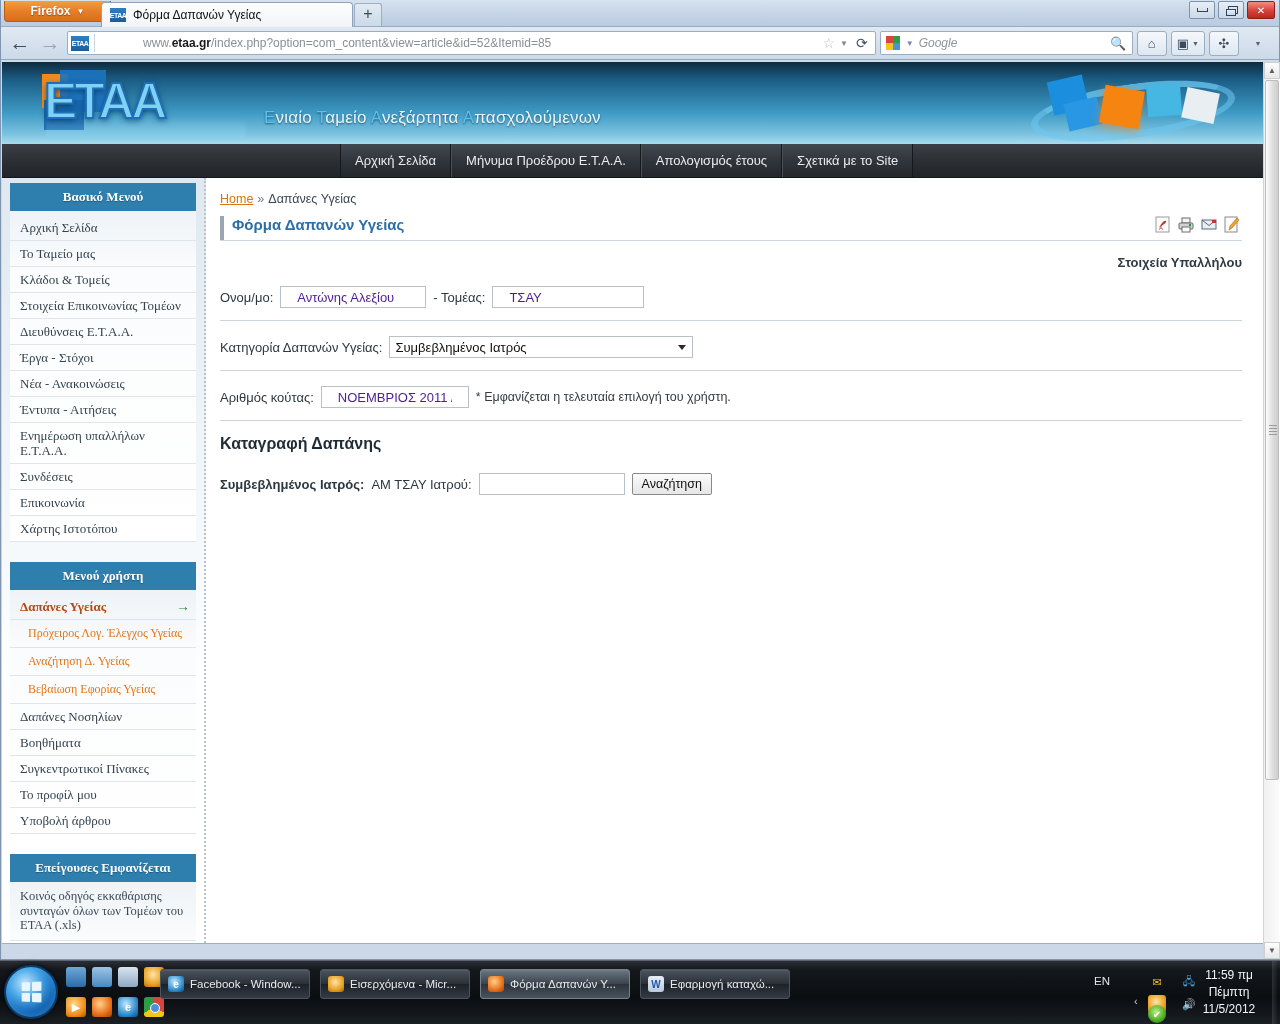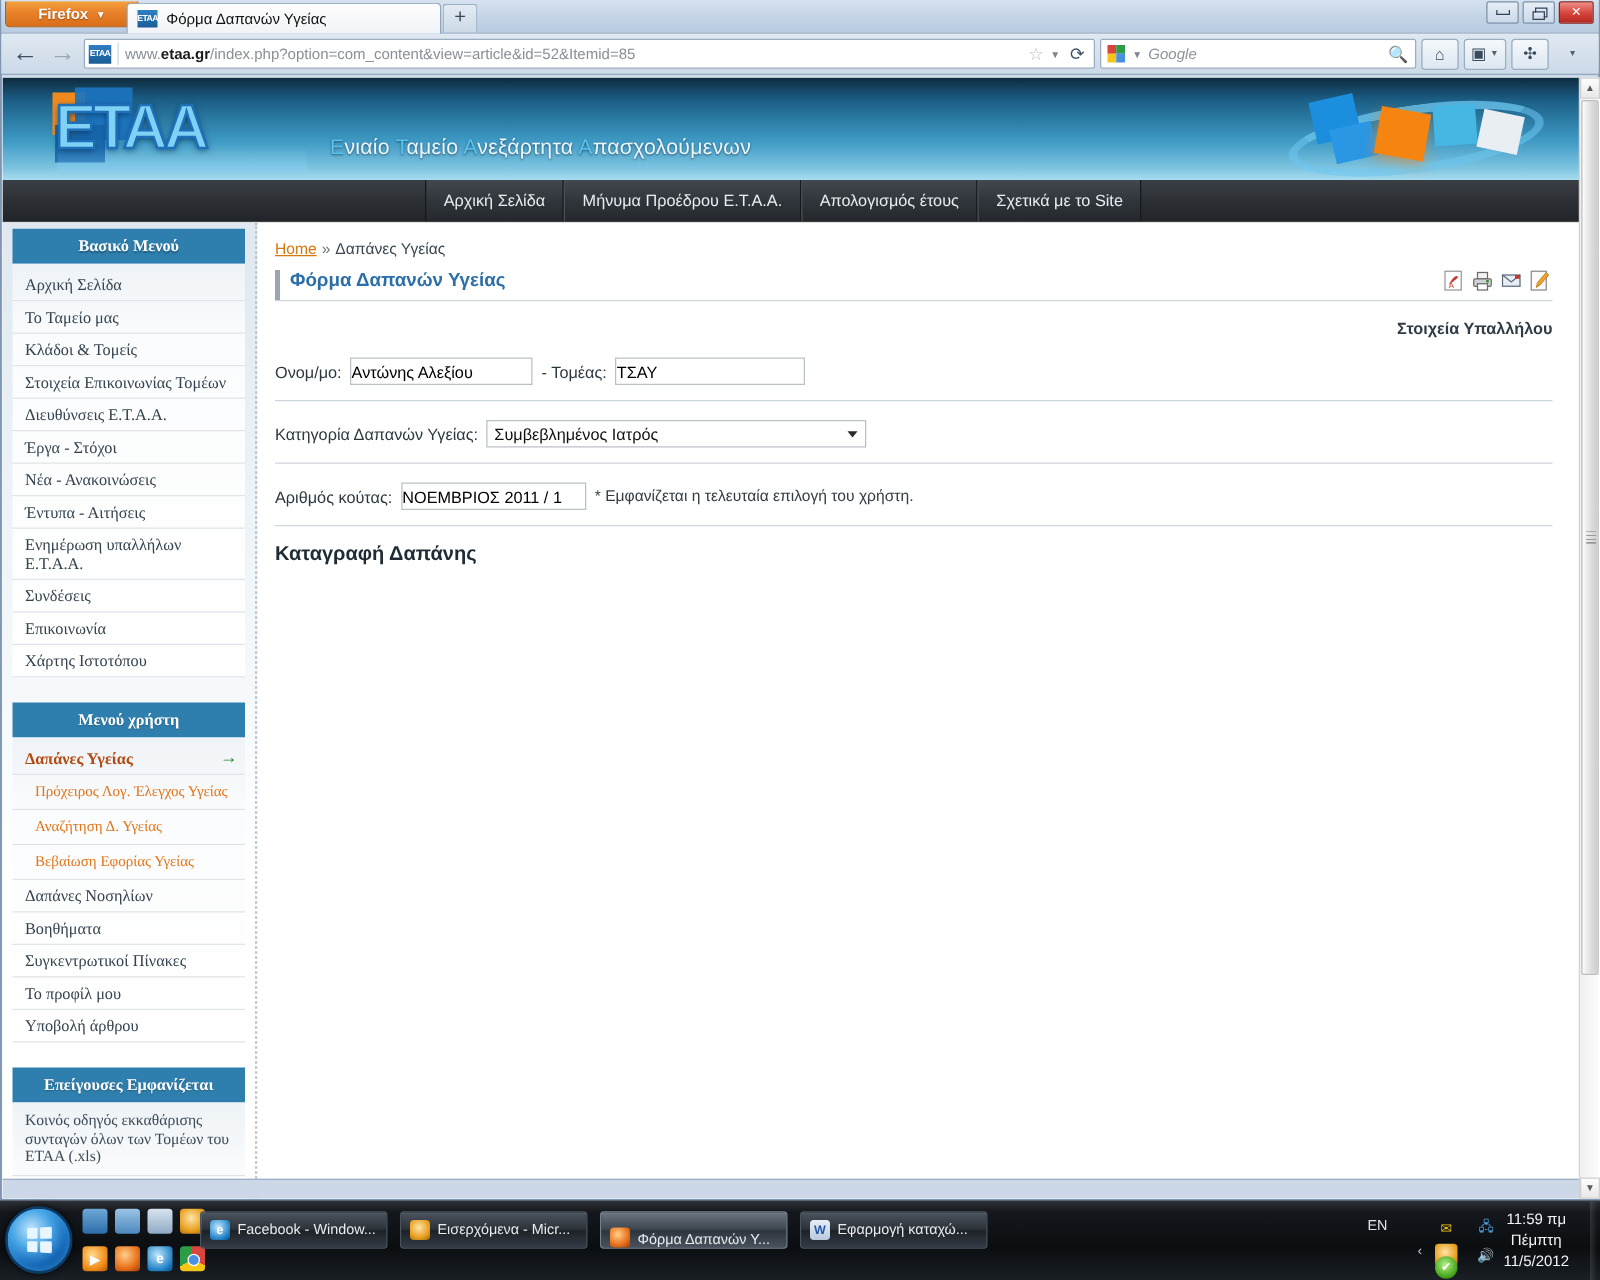--- a/index.html
+++ b/index.html
@@ -101,21 +101,21 @@
     display: flex; align-items: center; padding: 0 4px 0 3px; gap: 5px;
     font-size: 12px; min-width: 100px;
   }
   .urlbar .site-ico {
     width: 18px; height: 15px; flex: 0 0 18px;
     background: linear-gradient(180deg,#2f7fc4,#1b5c96);
     color: #fff; font-size: 7px; font-weight: bold;
     display: flex; align-items: center; justify-content: center; letter-spacing: -.5px;
   }
   .urlbar .sep { width: 1px; height: 18px; background: #ccd5de; }
-  .urlbar .urltext { flex: 1 1 auto; color: #888f96; white-space: nowrap; overflow: hidden; }
+  .urlbar .urltext { flex: 1 1 auto; color: #888f96; white-space: nowrap; overflow: hidden; margin-left: 43px; }
   .urlbar .urltext b { color: #1a1a1a; font-weight: bold; }
   .urlbar .star { color: #b6bfc8; font-size: 14px; }
   .urlbar .drop { color: #7b8794; font-size: 8px; }
   .urlbar .reload { color: #3f5164; font-size: 14px; padding: 0 3px; }
   .searchbar {
     width: 253px; height: 24px; background: #fff;
     border: 1px solid #9badc0; border-radius: 2px;
     display: flex; align-items: center; padding: 0 5px; gap: 5px; font-size: 12px;
   }
   .searchbar .glogo { display: flex; width: 15px; height: 15px; flex-wrap: wrap; }
@@ -242,21 +242,21 @@
     content: ""; position: absolute; left: 0; top: 0; width: 4px; height: 24px; background: #9aa7b2;
   }
   .article-title { font-size: 15px; font-weight: bold; color: #2c6fa8; }
   .article-tools { position: absolute; right: 2px; top: 0; display: flex; gap: 7px; }
   .tool-ico { width: 16px; height: 17px; position: relative; cursor: default; }
   .section-sub { font-size: 13px; font-weight: bold; color: #2f3b45; margin-bottom: 12px; text-align: right; }
   .form-row { display: flex; align-items: center; gap: 7px; font-size: 13px; color: #2c3840; padding: 4px 0 12px 0; }
   .hr { height: 1px; background: #cdd5dc; margin: 0 0 11px 0; }
   .txt {
     border: 1px solid #b9c1c8; background: #fff; height: 22px;
-    font-size: 13px; color: #000000; padding: 0 0; font-family: inherit;
+    font-size: 13px; color: #4c1d95; padding: 0 16px; font-family: inherit;
   }
   .sel {
     position: relative; border: 1px solid #b9c1c8; background: #fff; height: 22px; width: 304px;
     font-size: 13px; color: #111; padding: 2px 22px 0 5px; line-height: 18px;
   }
   .sel .caret {
     position: absolute; right: 6px; top: 8px; width: 0; height: 0;
     border-left: 4px solid transparent; border-right: 4px solid transparent; border-top: 5px solid #2a2a2a;
   }
   .note { font-size: 12.5px; color: #333c44; }
@@ -329,21 +329,20 @@
     position: absolute; top: 8px; height: 30px; width: 150px;
     border: 1px solid #4a545f; border-radius: 3px;
     background: linear-gradient(180deg,#4b535d 0%,#2b3138 48%,#1d2228 52%,#343b44 100%);
     display: flex; align-items: center; gap: 6px; padding: 0 7px;
     color: #e8ecef; font-size: 11.5px; cursor: default;
     box-shadow: 0 1px 0 rgba(255,255,255,.06) inset;
   }
   .taskbtn.active {
     background: linear-gradient(180deg,#6b7682 0%,#3d454e 48%,#2d343c 52%,#49525d 100%);
     border-color: #76818e;
-    align-items: flex-end;
   }
   .taskbtn .tb-ico { width: 16px; height: 16px; flex: 0 0 16px; border-radius: 3px; display: flex; align-items: center; justify-content: center; font-size: 10px; font-weight: bold; color: #fff; }
   .tb-ico.ie { background: radial-gradient(circle at 40% 35%,#bfe8ff,#1f7fc4 70%,#0b4d80); }
   .tb-ico.owl { background: radial-gradient(circle at 45% 38%,#ffe4a8,#e8a020 60%,#9c6405); }
   .tb-ico.ff { background: radial-gradient(circle at 40% 35%,#ffd08a,#e8701a 60%,#9c3d05); }
   .tb-ico.word { background: linear-gradient(180deg,#e8eef6,#b9c9dc); color: #2458a8; }
   .taskbtn .tb-label { overflow: hidden; white-space: nowrap; text-overflow: ellipsis; }
 
   .tray { position: absolute; right: 0; top: 0; height: 64px; width: 196px; }
   .tray .langbox { position: absolute; left: 10px; top: 14px; color: #dfe4e9; font-size: 11.5px; }
@@ -573,20 +572,26 @@
             <div class="form-row">
               <span>Αριθμός κούτας:</span>
               <input class="txt" style="width: 148px;" value="ΝΟΕΜΒΡΙΟΣ 2011 / 1">
               <span class="note">* Εμφανίζεται η τελευταία επιλογή του χρήστη.</span>
             </div>
 
             <div class="hr"></div>
 
             <div class="section-head">Καταγραφή Δαπάνης</div>
 
+            <div class="form-row">
+              <b>Συμβεβλημένος Ιατρός:</b>
+              <span>ΑΜ ΤΣΑΥ Ιατρού:</span>
+              <input class="txt" style="width: 146px;" value="">
+              <button class="btn">Αναζήτηση</button>
+            </div>
 
           </div>
         </div>
 
         <div class="page-footband"></div>
       </div>
     </div>
 
     <div class="page-scrollbar">
       <div class="sb-arrow up">▲</div>

